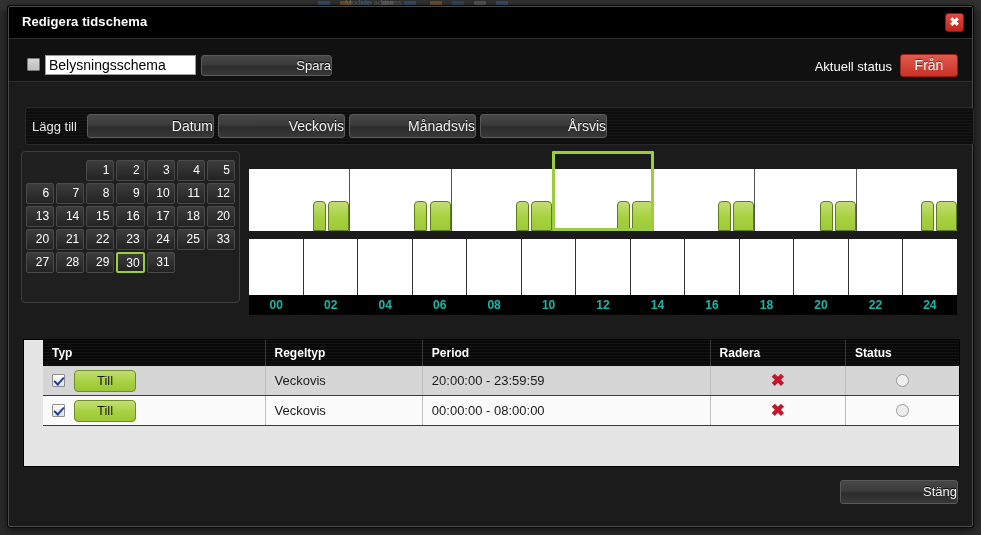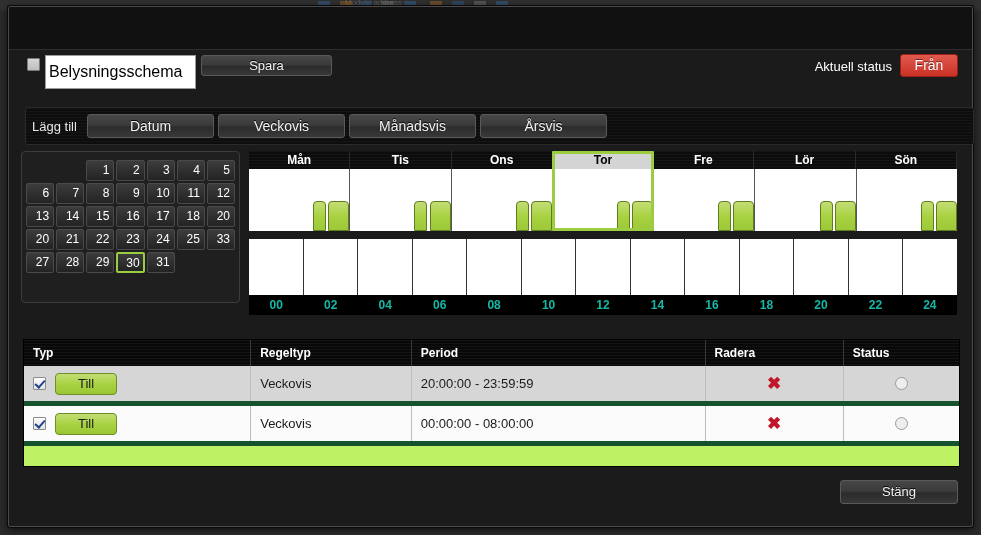--- a/index.html
+++ b/index.html
@@ -61,28 +61,28 @@
   }
   .chk.off{background:linear-gradient(#d6d6d6,#bdbdbd);border-color:#7a7a7a;}
   .chk.on::after{
     content:"";position:absolute;left:3px;top:0px;width:4px;height:8px;
     border:solid #20418f;border-width:0 2px 2px 0;transform:rotate(42deg);
   }
   #name-chk{left:18px;top:51px;}
   .name-input{
     position:absolute;left:36px;top:48px;width:151px;height:20px;
     background:#ffffff;border:1px solid #9b9b9b;
-    font-family:"Liberation Sans", sans-serif;font-size:16px;color:#000;
-    padding:16px 3px;box-sizing:border-box;
+    font-family:"Liberation Sans", sans-serif;font-size:14px;color:#000;
+    padding:2px 3px;box-sizing:border-box;
   }
   .btn{
     background:linear-gradient(#474747 0%, #3b3b3b 45%, #2c2c2c 55%, #383838 100%);
     border:1px solid #5a5a5a;border-radius:3px;
     color:#f2f2f2;font-family:"Liberation Sans", sans-serif;font-size:13px;
-    text-align:center;cursor:pointer;box-sizing:border-box;
+    text-align:right;cursor:pointer;box-sizing:border-box;
     text-shadow:0 -1px 0 #000;
   }
   #save-btn{position:absolute;left:192px;top:48px;width:131px;height:21px;line-height:19px;}
   .status-label{
     position:absolute;right:80px;top:52px;font-size:13px;color:#ffffff;
   }
   #status-pill{
     position:absolute;right:14px;top:47px;width:58px;height:23px;line-height:21px;
     background:linear-gradient(#e05a4e,#cb3125);
     border:1px solid #9b2017;border-radius:3px;
@@ -173,32 +173,32 @@
     background:#000;display:flex;
   }
   .tick{
     flex:1;color:#14b8a6;font-size:12px;font-weight:bold;
     text-align:center;line-height:20px;
   }
 
   
   .tablewrap{
     position:absolute;left:14px;top:332px;width:937px;height:128px;
-    background:#bef264;border:1px solid #000;box-sizing:border-box;
+    background:#e5e5e5;border:1px solid #000;box-sizing:border-box;padding-left:19px;
   }
   table{border-collapse:collapse;width:100%;table-layout:fixed;}
   thead th{
     background:repeating-linear-gradient(#141414,#141414 1px,#080808 1px,#080808 3px);
     color:#ffffff;font-size:12px;font-weight:bold;text-align:left;
     padding:6px 0 6px 9px;border-right:1px solid #3a3a3a;height:13px;
   }
   thead th:last-child{border-right:none;}
   tbody td{
-    border-right:1px solid #bdbdbd;border-bottom:5px solid #14532d;
-    font-size:13px;color:#1a1a1a;padding:0 9px;height:35px;
+    border-right:1px solid #bdbdbd;border-bottom:1px solid #14532d;
+    font-size:13px;color:#1a1a1a;padding:0 9px;height:29px;
   }
   tbody td:last-child{border-right:none;}
   tbody tr.odd td{background:#d6d6d6;}
   tbody tr.even td{background:#fbfbfb;}
   .typcell{display:flex;align-items:center;gap:9px;}
   .typcell .chk{position:relative;left:0;top:0;}
   .pill{
     width:62px;height:22px;line-height:20px;text-align:center;
     background:linear-gradient(#c3dd75,#a7d13f 55%,#9ac637);
     border:1px solid #6d8f26;border-radius:4px;box-sizing:border-box;
@@ -232,20 +232,24 @@
       <div class="bgchip" style="left: 404px; width: 12px; background: rgb(59, 110, 165);"></div>
       <div class="bgchip" style="left: 430px; width: 12px; background: rgb(176, 114, 31);"></div>
       <div class="bgchip" style="left: 452px; width: 12px; background: rgb(47, 95, 143);"></div>
       <div class="bgchip" style="left: 474px; width: 12px; background: rgb(123, 123, 123);"></div>
       <div class="bgchip" style="left: 496px; width: 12px; background: rgb(59, 110, 165);"></div>
     </div>
 </div>
 
 <div id="dialog">
 
+  <div class="titlebar">
+    <div class="title-text">Redigera tidschema</div>
+    <div class="close-btn">✖</div>
+  </div>
 
   <div class="namerow"></div>
   <div class="chk off" id="name-chk"></div>
   <input class="name-input" id="name-input" value="Belysningsschema" style="">
   <div class="btn" id="save-btn">Spara</div>
   <div class="status-label">Aktuell status</div>
   <div id="status-pill">Från</div>
 
   <div class="addrow" style="position:absolute;left:8px;top:95px;width:949px;">
     <div class="addlabel">Lägg till</div>
@@ -289,29 +293,20 @@
           <div class="day">33</div>
           <div class="day">27</div>
           <div class="day">28</div>
           <div class="day">29</div>
           <div class="day sel">30</div>
           <div class="day">31</div>
         </div>
     </div>
 
     <div class="weekwrap">
-      <div class="daycols" id="daycols">
-          <div class="daycol">Mån</div>
-          <div class="daycol">Tis</div>
-          <div class="daycol">Ons</div>
-          <div class="daycol active">Tor</div>
-          <div class="daycol">Fre</div>
-          <div class="daycol">Lör</div>
-          <div class="daycol">Sön</div>
-        </div>
       <div class="chart" id="chart">
           <div class="chartcol">
             <div class="bar" style="left: 64%; width: 13%;"></div>
             <div class="bar" style="left: 79%; width: 21%;"></div>
           </div>
           <div class="chartcol">
             <div class="bar" style="left: 64%; width: 13%;"></div>
             <div class="bar" style="left: 79%; width: 21%;"></div>
           </div>
           <div class="chartcol">

